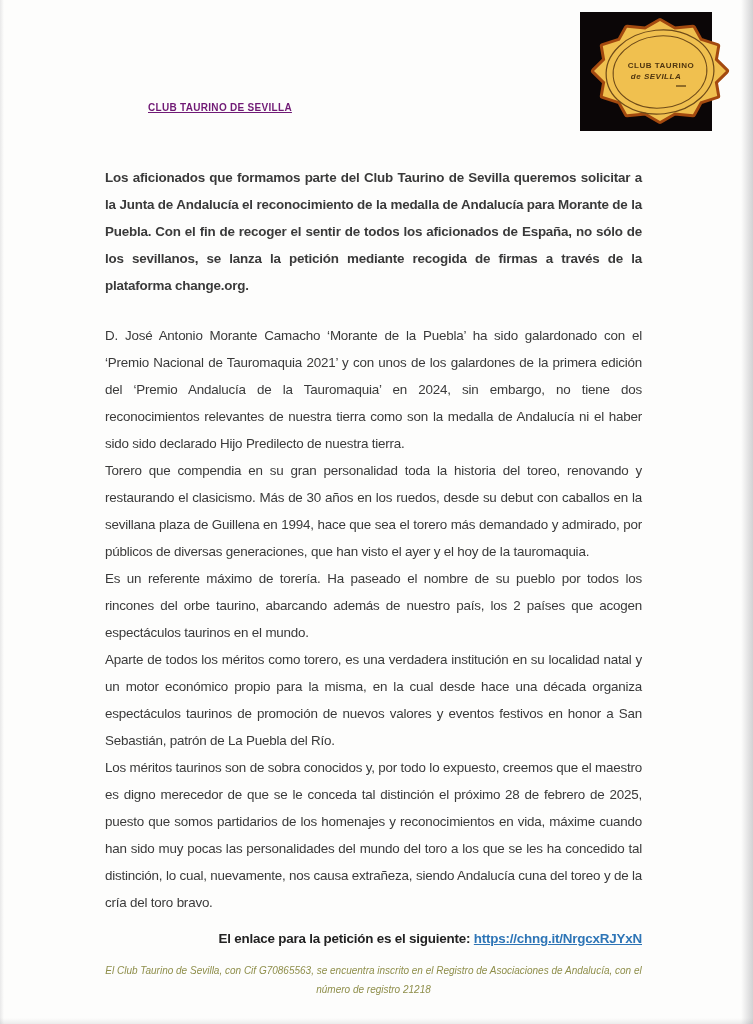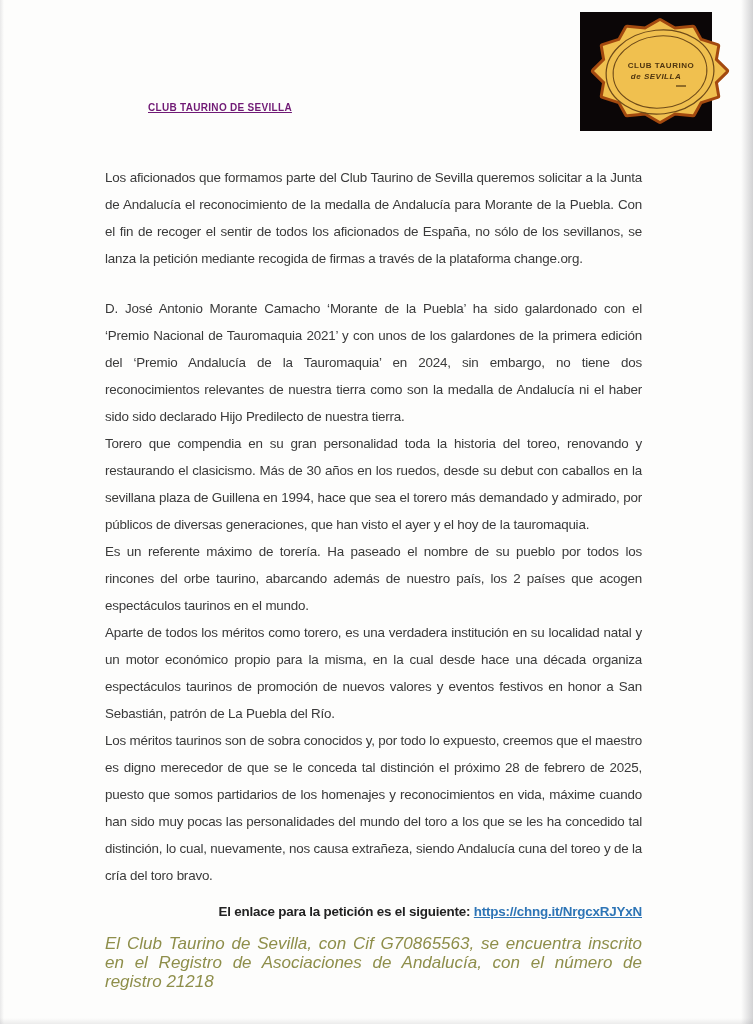--- a/index.html
+++ b/index.html
@@ -44,39 +44,39 @@
     margin-top:8px;
   }
   .logo-box svg { display:block; width:161px; height:119px; }
 
   .content {
     position:absolute; left:105px; top:164px; width:537px;
     font-size:13.4px; line-height:27px; letter-spacing:-0.2px;
     color:#3a3a3a; text-align:justify;
   }
   .content p { margin:0; }
-  .content p.gap-after { margin-bottom:23px; }
+  .content p.gap-after { margin-bottom:23px;font-weight:bold; }
 
   .link-line {
     margin-top:9px !important;
     font-weight:bold; color:#222;
     text-align:right;
   }
   .link-line a {
     color:#2e75b6; font-weight:bold; text-decoration:underline; cursor:pointer;
   }
   .signature {
     margin-top:7px !important;
     font-size:12.6px; color:#333;
     text-align:left !important;
   }
   .reg-footer {
     margin-top:9px !important;
-    font-size:17px; line-height:19px; font-style:italic;
-    color:#8e8e4a; letter-spacing:0;
+    font-size:10px; line-height:19px; font-style:italic;
+    color:#8e8e4a; text-align:center; letter-spacing:0;
   }
 </style>
 </head>
 <body>
 
 <div class="page">
 
   <div class="edge-left"></div>
   <div class="edge-right"></div>
   <div class="edge-bottom"></div>

